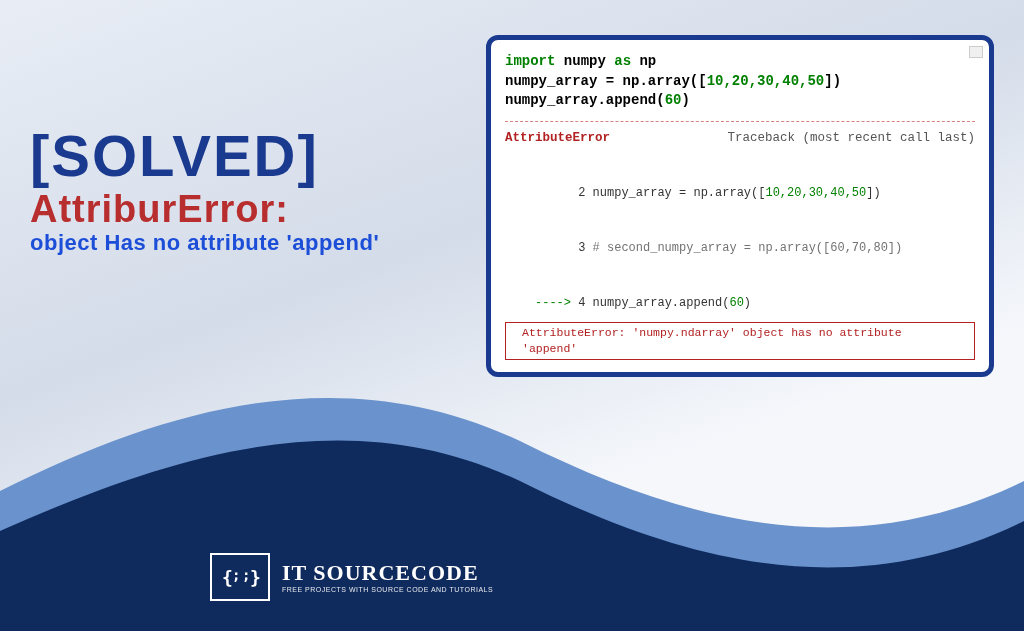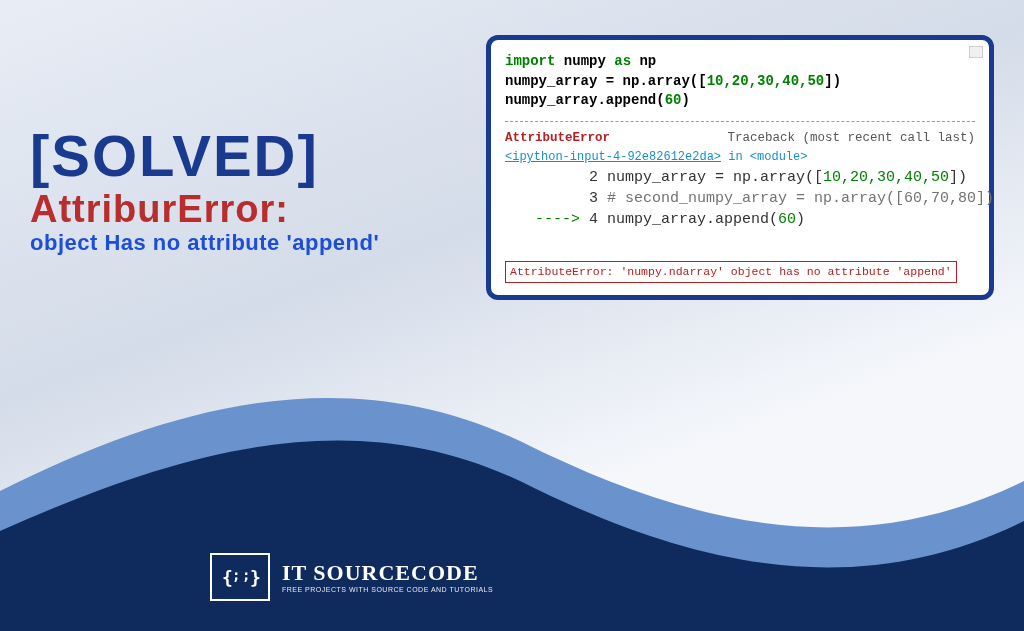--- a/index.html
+++ b/index.html
@@ -91,34 +91,35 @@
     .tb-line {
       display: flex;
       justify-content: space-between;
       font-size: 12.5px;
     }
     .tb-error-name { color: #b22222; font-weight: bold; }
     .tb-call { color: #555; }
     .tb-link { color: #1a8ec5; text-decoration: underline; font-size: 12px; }
     .tb-module { color: #1a8ec5; font-size: 12px; }
     .tb-codeline {
-      font-size: 15px;
+      font-size: 12px;
       color: #333;
       padding-left: 30px;
       white-space: pre;
+      margin-top: 38px;
     }
     .tb-codeline .num { color: #008000; }
     .tb-comment { color: #737373; }
     .tb-arrow { color: #008000; }
     .final-error {
       font-size: 11.5px;
       color: #b22222;
       border: 1.5px solid #b22222;
-      padding: 2px 4px;
-      margin-top: 25px;
+      padding: 2px 16px;
+      margin-top: 4px;
       display: inline-block;
     }
     .wave-container {
       position: absolute;
       bottom: 0;
       left: 0;
       width: 1024px;
       height: 280px;
       z-index: 1;
     }
@@ -196,23 +197,20 @@
       </div>
     </div>
 
     <hr class="hr-dashed">
 
     <div>
       <div class="tb-line">
         <span class="tb-error-name">AttributeError</span>
         <span class="tb-call">Traceback (most recent call last)</span>
       </div>
-      <div>
-        <span class="tb-link">&lt;ipython-input-4-92e82612e2da&gt;</span><span class="tb-module"> in &lt;module&gt;</span>
-      </div>
       <div class="tb-codeline"><span>      2 numpy_array = np.array([</span><span class="num">10,20,30,40,50</span><span>])</span></div>
       <div class="tb-codeline"><span>      3 </span><span class="tb-comment"># second_numpy_array = np.array([60,70,80])</span></div>
       <div class="tb-codeline"><span class="tb-arrow">----&gt; </span><span>4 numpy_array.append(</span><span class="num">60</span><span>)</span></div>
       <div style="height:6px;"></div>
       <span class="final-error">AttributeError: 'numpy.ndarray' object has no attribute 'append'</span>
     </div>
   </div>
 </div>
 
 <div class="wave-container">

